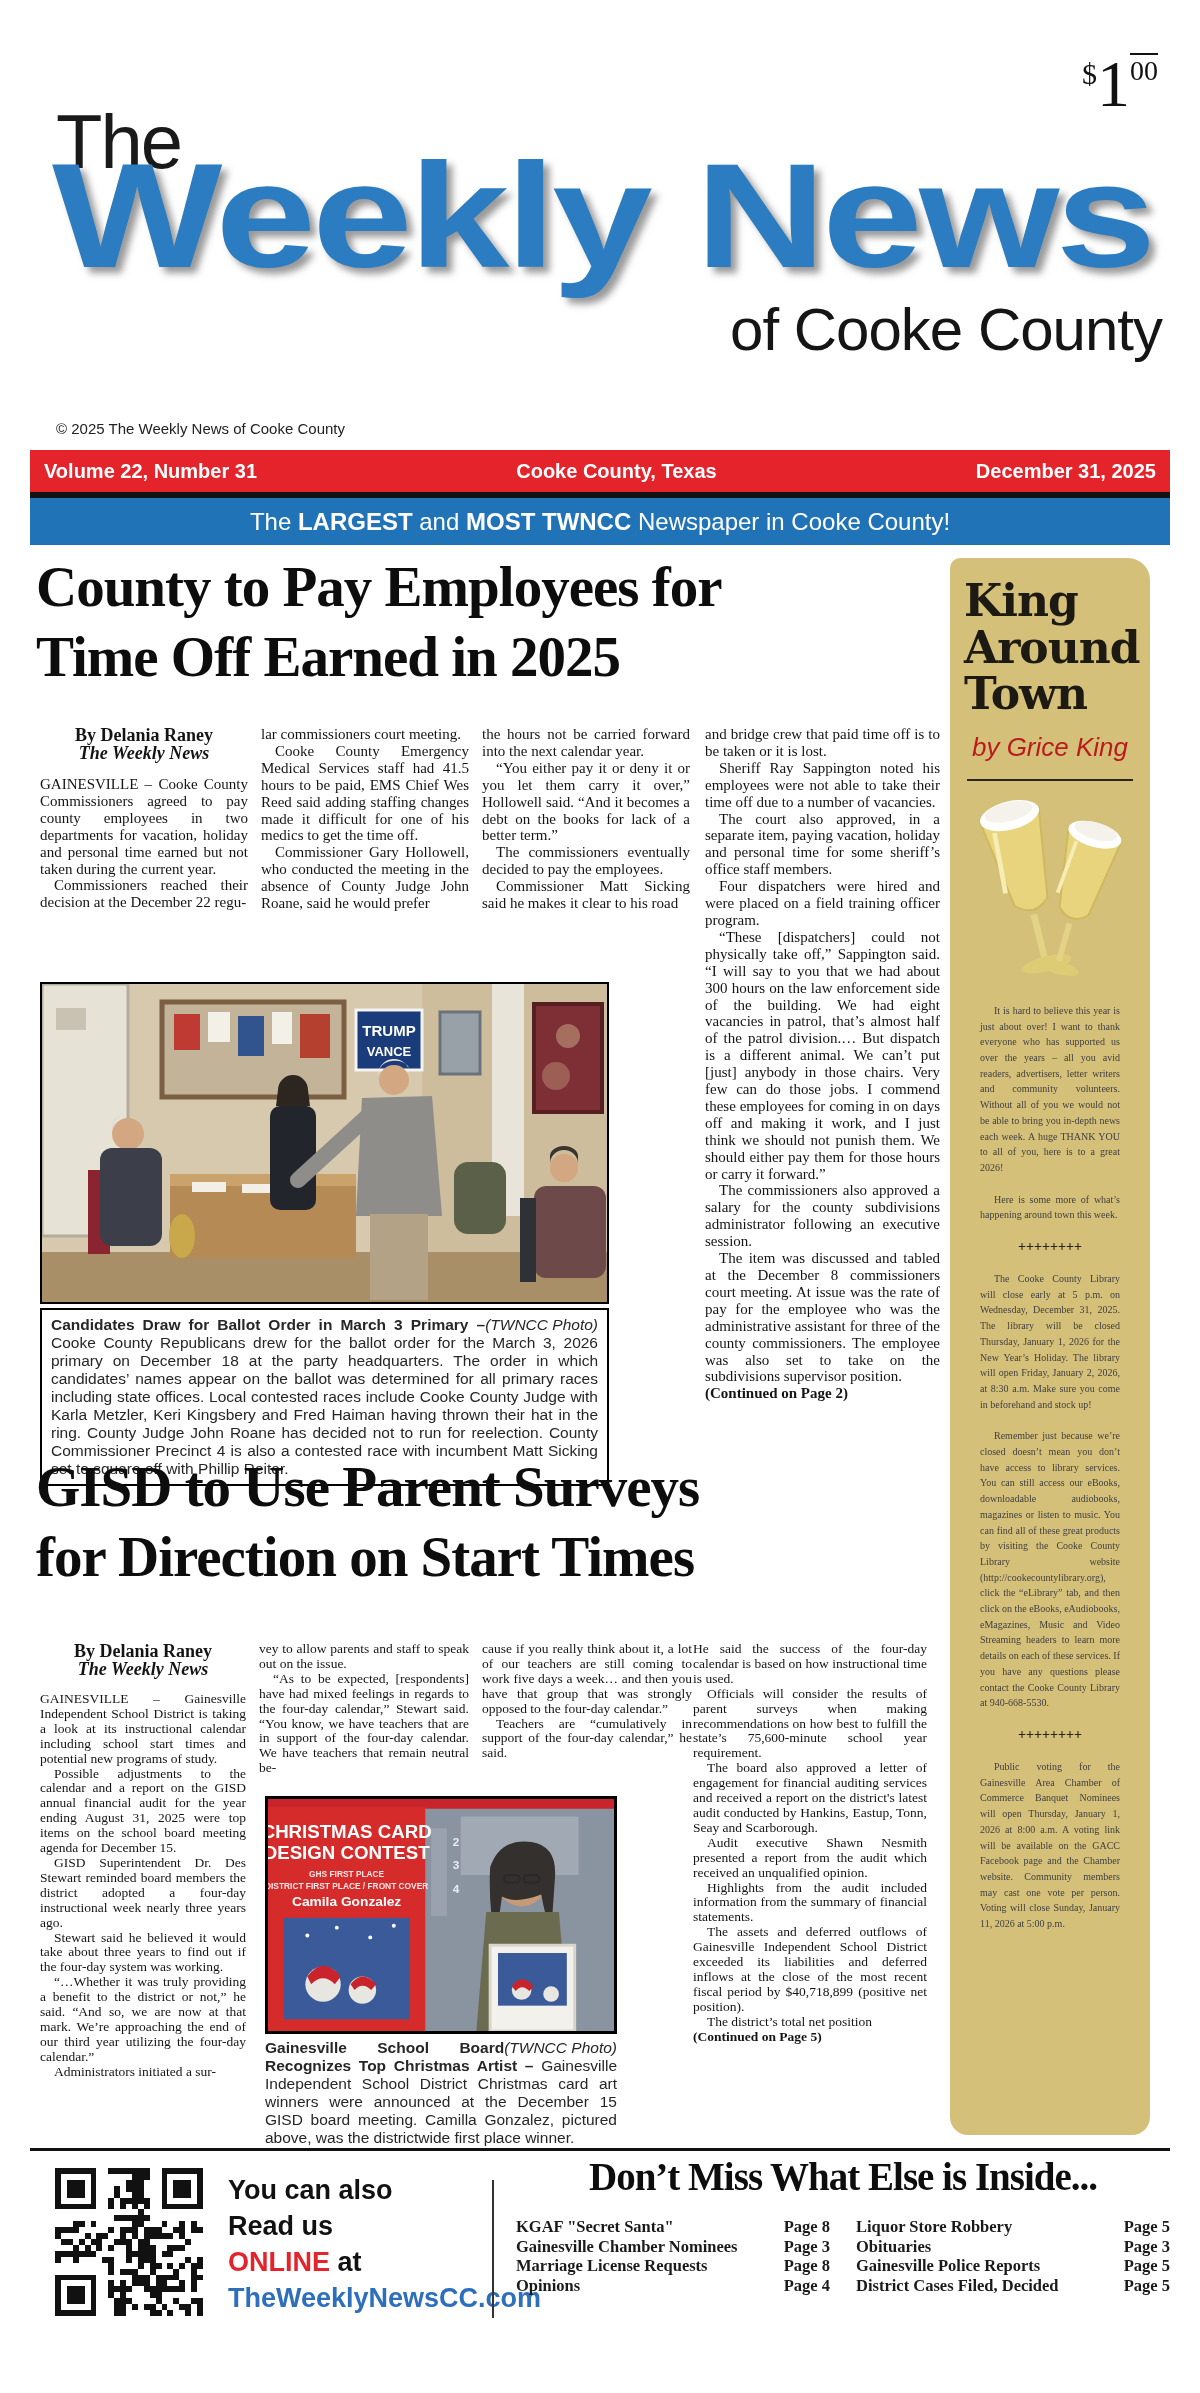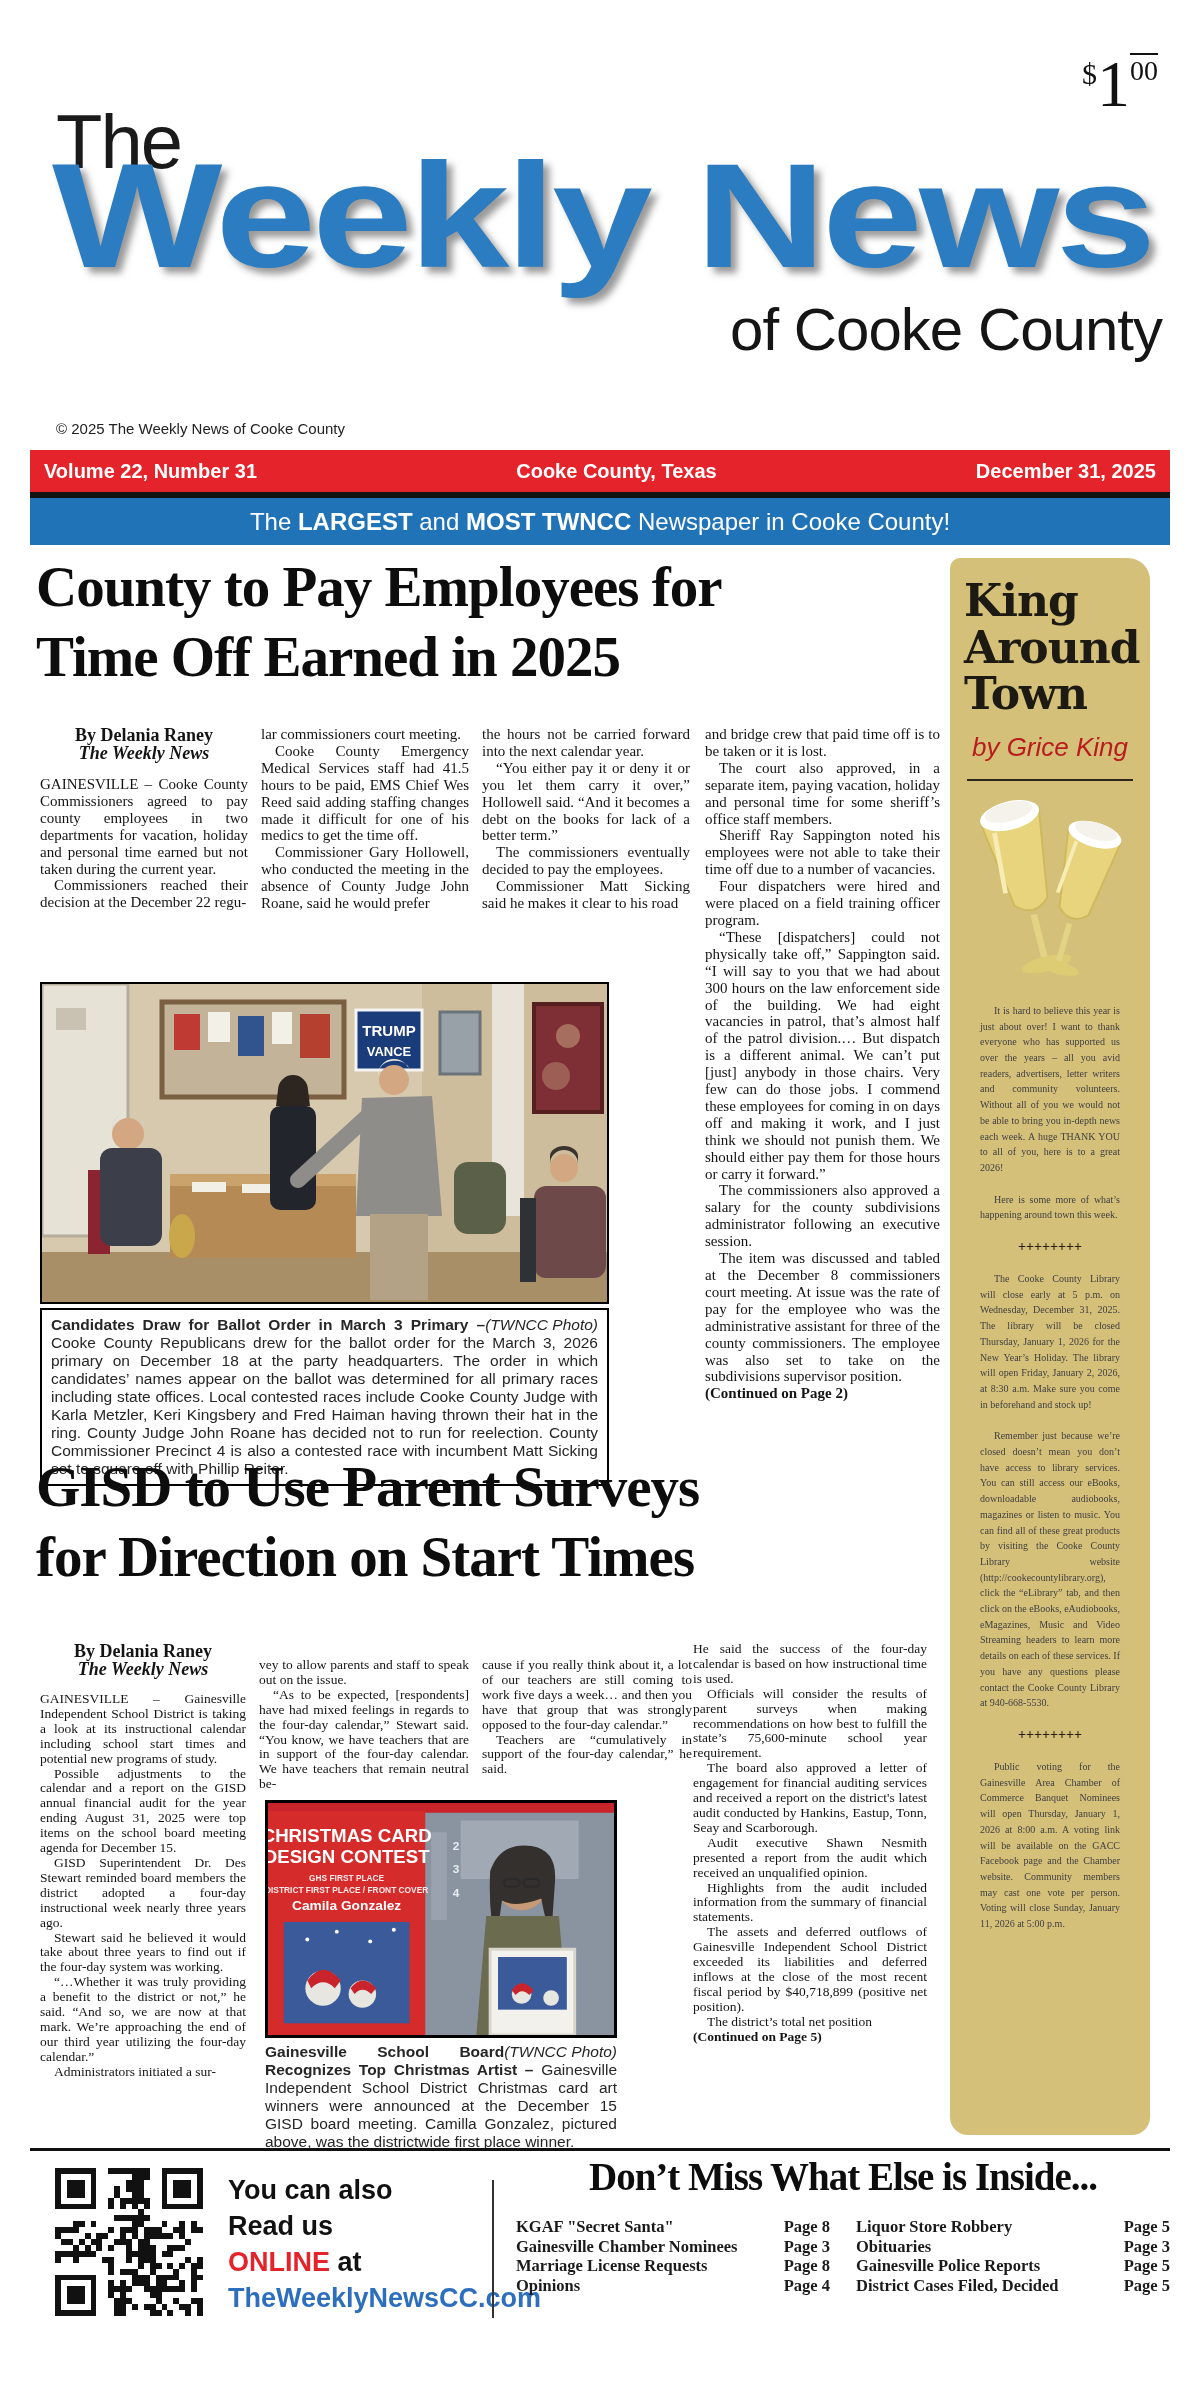--- a/index.html
+++ b/index.html
@@ -52,21 +52,21 @@
   .cont { font-weight:bold; text-align:center; text-indent:0 !important; }
 
   .a1-left { width:652px; }
   .a1-cols { display:flex; gap:13px; min-height:230px; }
   .a1-cols .col { width:208px; }
   .a1-col4 { width:235px; margin-left:13px; }
 
   .a2-c1 { width:206px; }
   .a2-mid { width:434px; margin-left:13px; }
   .a2-cols { display:flex; gap:13px; min-height:146px; }
-  .a2-cols .col { width:210px;margin-top:16px; }
+  .a2-cols .col { width:210px; }
   .a2-c4 { width:234px; }
 
   
   .photo1 { margin-top:26px; width:569px; height:322px; border:2px solid #000; background:#d6c9ad; }
   .photo1 svg { display:block; width:100%; height:100%; }
   .caption { font-family:"Liberation Sans", sans-serif; color:#262626; text-align:justify; }
   .cap1 { width:569px; border:2px solid #000; margin-top:4px; padding:6px 9px;
           font-size:15.5px; line-height:18px; }
   .caption .credit { float:right; font-style:italic; }
   .photo2 { margin-top:8px; margin-left:6px; width:352px; height:238px; border:3px solid #000; background:#8a93a0; }
@@ -209,22 +209,22 @@
         </svg>
       </div>
 
       <div class="caption cap1">
         <i class="credit">(TWNCC Photo)</i><b>Candidates Draw for Ballot Order in March 3 Primary – </b><span>Cooke County Republicans drew for the ballot order for the March 3, 2026 primary on December 18 at the party headquarters. The order in which candidates’ names appear on the ballot was determined for all primary races including state offices. Local contested races include Cooke County Judge with Karla Metzler, Keri Kingsbery and Fred Haiman having thrown their hat in the ring. County Judge John Roane has decided not to run for reelection. County Commissioner Precinct 4 is also a contested race with incumbent Matt Sicking set to square off with Phillip Reiter.</span>
       </div>
     </div>
 
     <div class="col a1-col4">
       <p class="ni">and bridge crew that paid time off is to be taken or it is lost.</p>
+      <p>Sheriff Ray Sappington noted his employees were not able to take their time off due to a number of vacancies.</p>
       <p>The court also approved, in a separate item, paying vacation, holiday and personal time for some sheriff’s office staff members.</p>
-      <p>Sheriff Ray Sappington noted his employees were not able to take their time off due to a number of vacancies.</p>
       <p>Four dispatchers were hired and were placed on a field training officer program.</p>
       <p>“These [dispatchers] could not physically take off,” Sappington said. “I will say to you that we had about 300 hours on the law enforcement side of the building. We had eight vacancies in patrol, that’s almost half of the patrol division.… But dispatch is a different animal. We can’t put [just] anybody in those chairs. Very few can do those jobs. I commend these employees for coming in on days off and making it work, and I just think we should not punish them. We should either pay them for those hours or carry it forward.”</p>
       <p>The commissioners also approved a salary for the county subdivisions administrator following an executive session.</p>
       <p>The item was discussed and tabled at the December 8 commissioners court meeting. At issue was the rate of pay for the employee who was the administrative assistant for three of the county commissioners. The employee was also set to take on the subdivisions supervisor position.</p>
       <p class="cont">(Continued on Page 2)</p>
     </div>
   </div>
 
   <h1 class="headline hl2">
     <span style="display:block">GISD to Use Parent Surveys</span>

